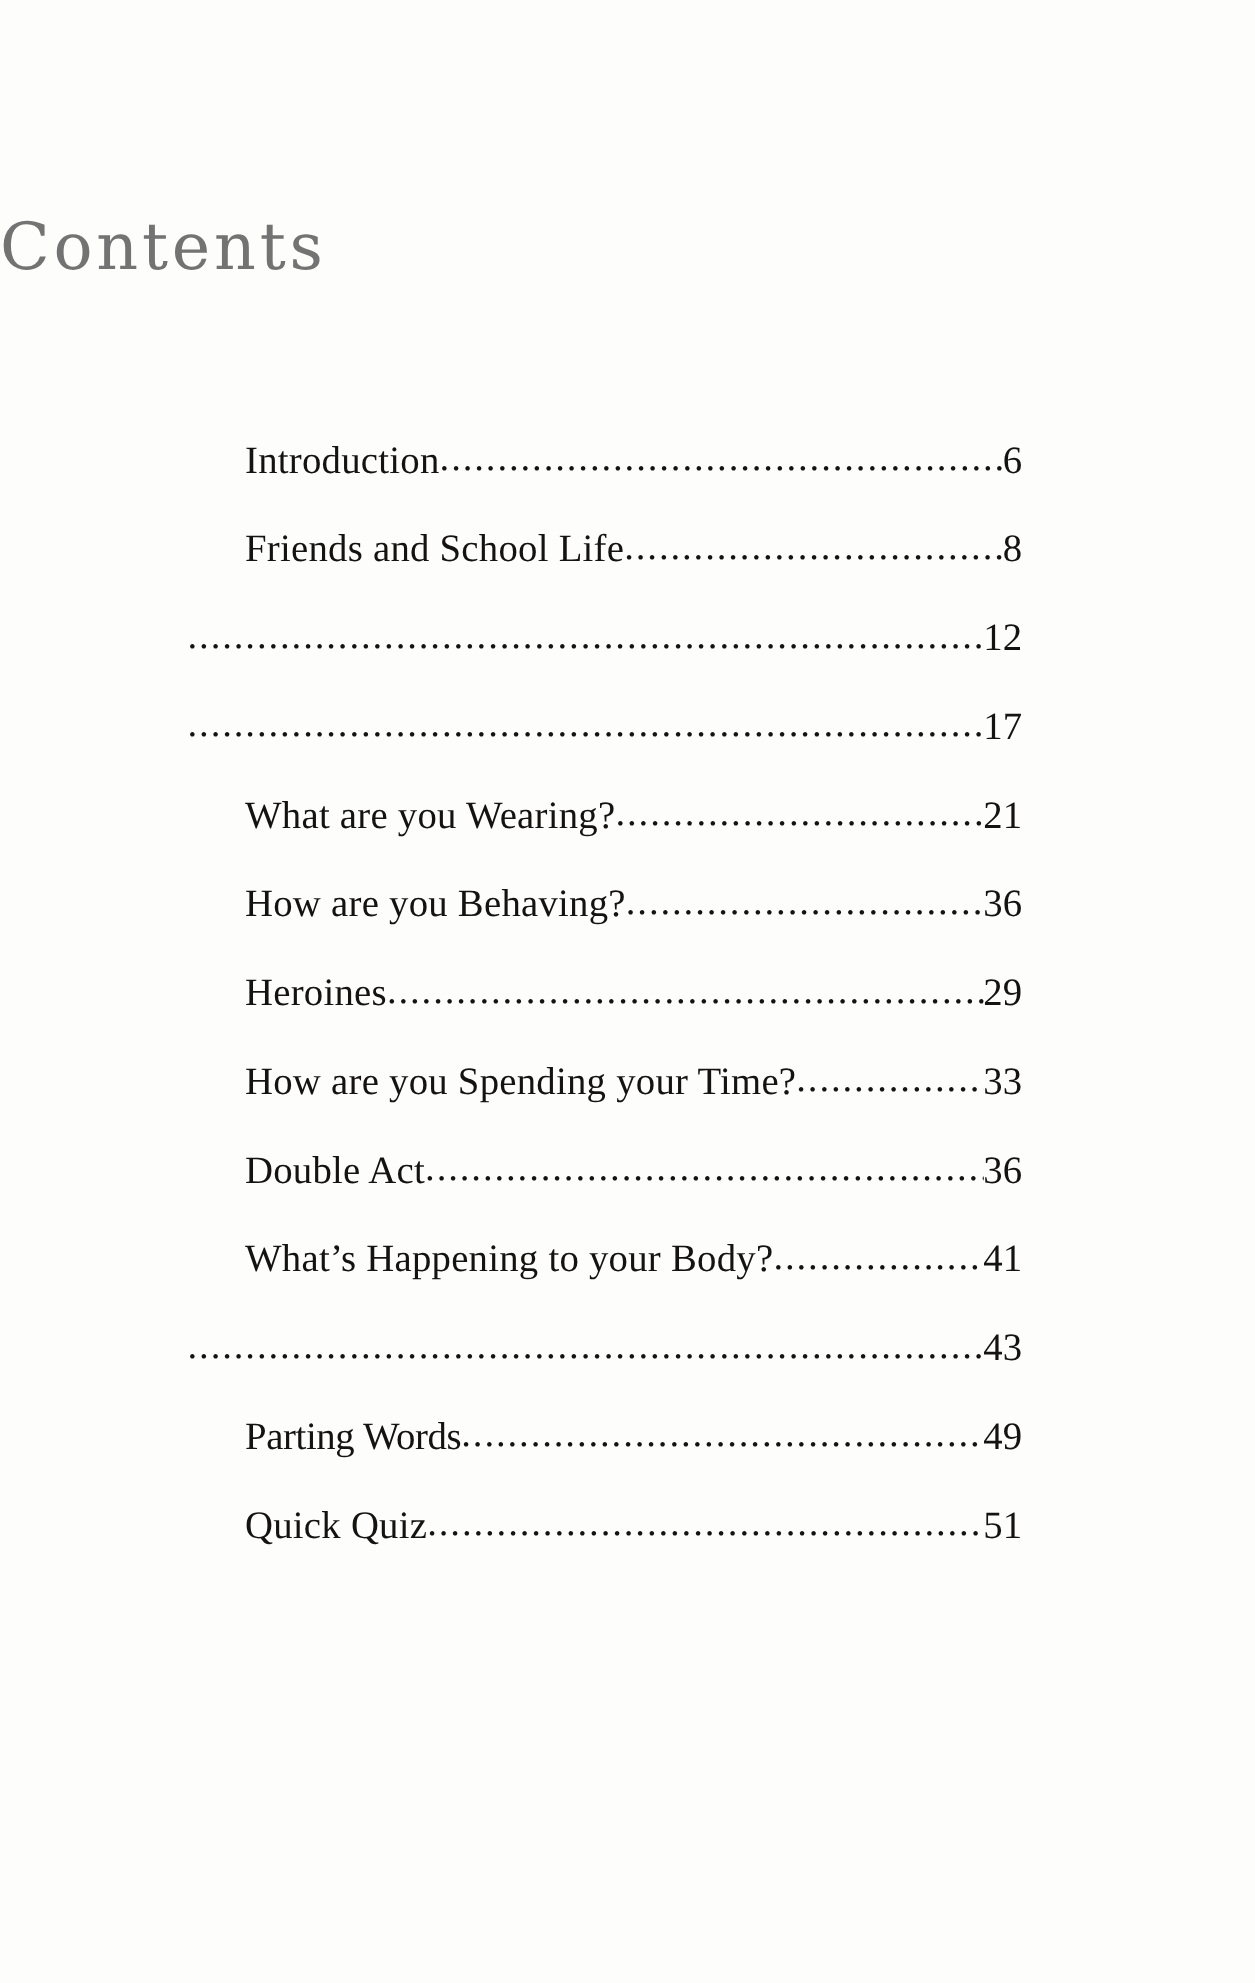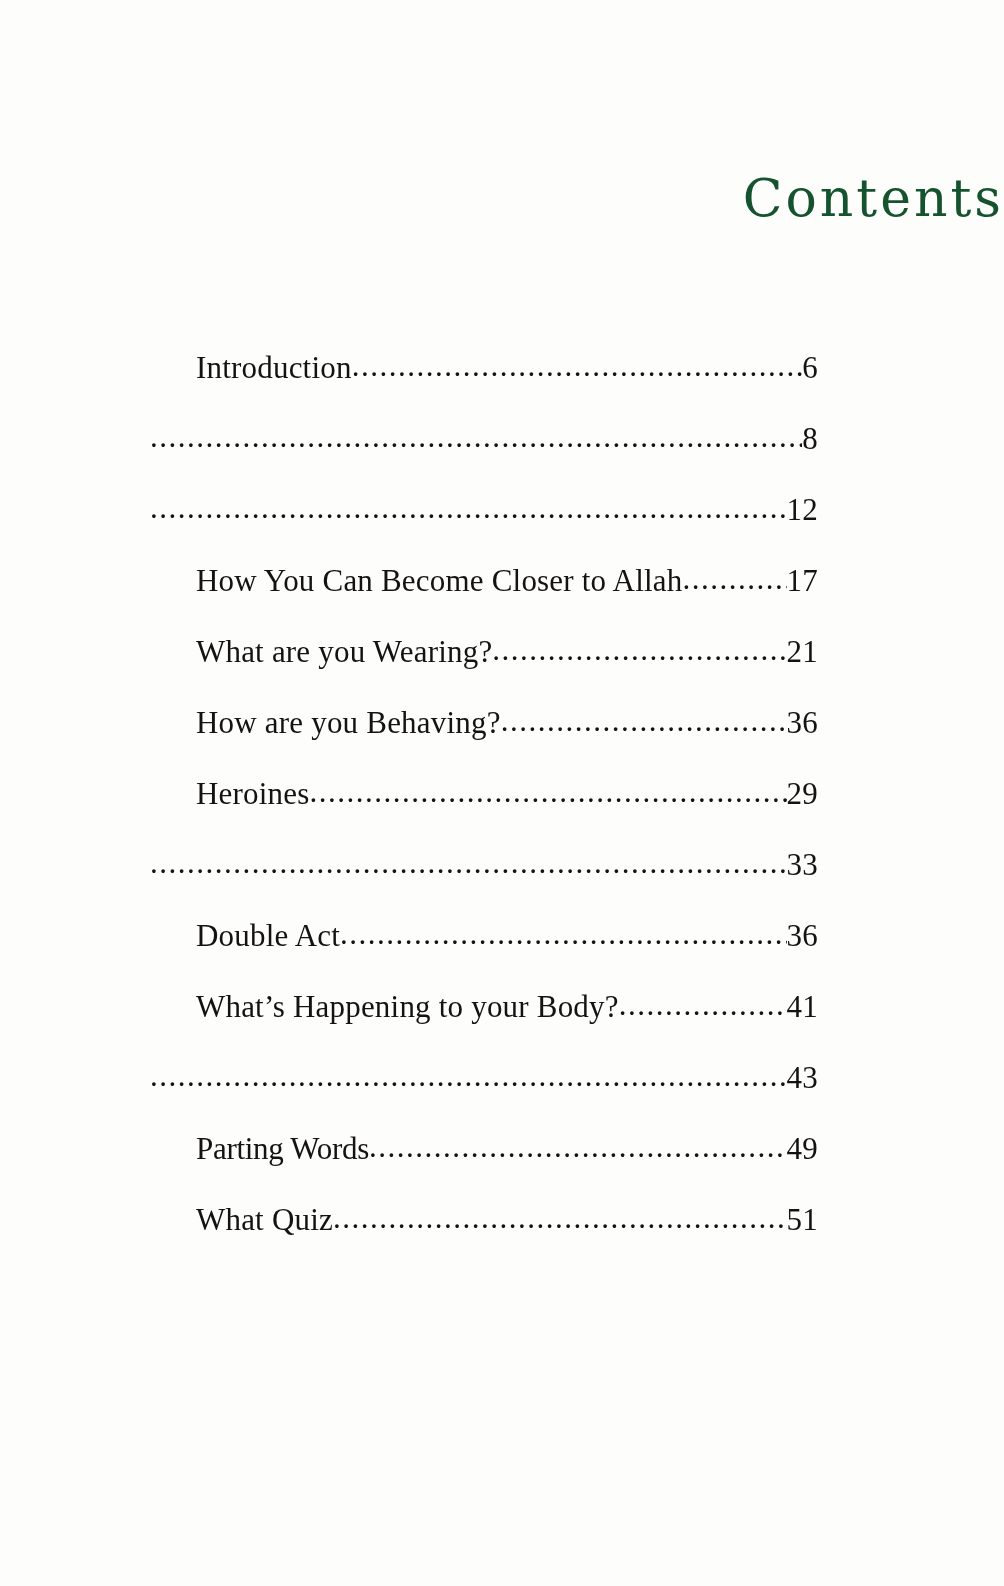--- a/index.html
+++ b/index.html
@@ -18,25 +18,25 @@
   .page {
     position: absolute;
     inset: 0;
     background: #fdfdfc;
   }
   .contents-title {
     position: absolute;
     top: 168px;
     left: 0;
     width: 100%;
-    text-align: right;
+    text-align: left;
     font-family: "DejaVu Serif", serif;
     font-size: 52px;
     letter-spacing: 3px;
-    color: #14532d;
+    color: #737373;
     font-weight: 400;
   }
   .toc {
     position: absolute;
     top: 352px;
     left: 150px;
     width: 668px;
   }
   .toc-row {
     display: flex;
@@ -78,31 +78,31 @@
 
   <div class="toc">
 
     <div class="toc-row">
       <span class="toc-label">Introduction </span>
       <span class="toc-leader">.................................................................................</span>
       <span class="toc-page">6</span>
     </div>
 
     <div class="toc-row">
+      <span class="toc-label">Friends and School Life</span>
       <span class="toc-leader">.................................................................................</span>
       <span class="toc-page">8</span>
     </div>
 
     <div class="toc-row">
       <span class="toc-leader">.................................................................................</span>
       <span class="toc-page">12</span>
     </div>
 
     <div class="toc-row">
-      <span class="toc-label">How You Can Become Closer to Allah</span>
       <span class="toc-leader">.................................................................................</span>
       <span class="toc-page">17</span>
     </div>
 
     <div class="toc-row">
       <span class="toc-label">What are you Wearing?</span>
       <span class="toc-leader">.................................................................................</span>
       <span class="toc-page">21</span>
     </div>
 
@@ -112,20 +112,21 @@
       <span class="toc-page">36</span>
     </div>
 
     <div class="toc-row">
       <span class="toc-label">Heroines</span>
       <span class="toc-leader">.................................................................................</span>
       <span class="toc-page">29</span>
     </div>
 
     <div class="toc-row">
+      <span class="toc-label">How are you Spending your Time?</span>
       <span class="toc-leader">.................................................................................</span>
       <span class="toc-page">33</span>
     </div>
 
     <div class="toc-row">
       <span class="toc-label">Double Act</span>
       <span class="toc-leader">.................................................................................</span>
       <span class="toc-page">36</span>
     </div>
 
@@ -140,19 +141,19 @@
       <span class="toc-page">43</span>
     </div>
 
     <div class="toc-row gap-tight">
       <span class="toc-label">Parting Words</span>
       <span class="toc-leader">.................................................................................</span>
       <span class="toc-page">49</span>
     </div>
 
     <div class="toc-row">
-      <span class="toc-label">What Quiz</span>
+      <span class="toc-label">Quick Quiz</span>
       <span class="toc-leader">.................................................................................</span>
       <span class="toc-page">51</span>
     </div>
 
   </div>
 </div>
 
 </body></html>

